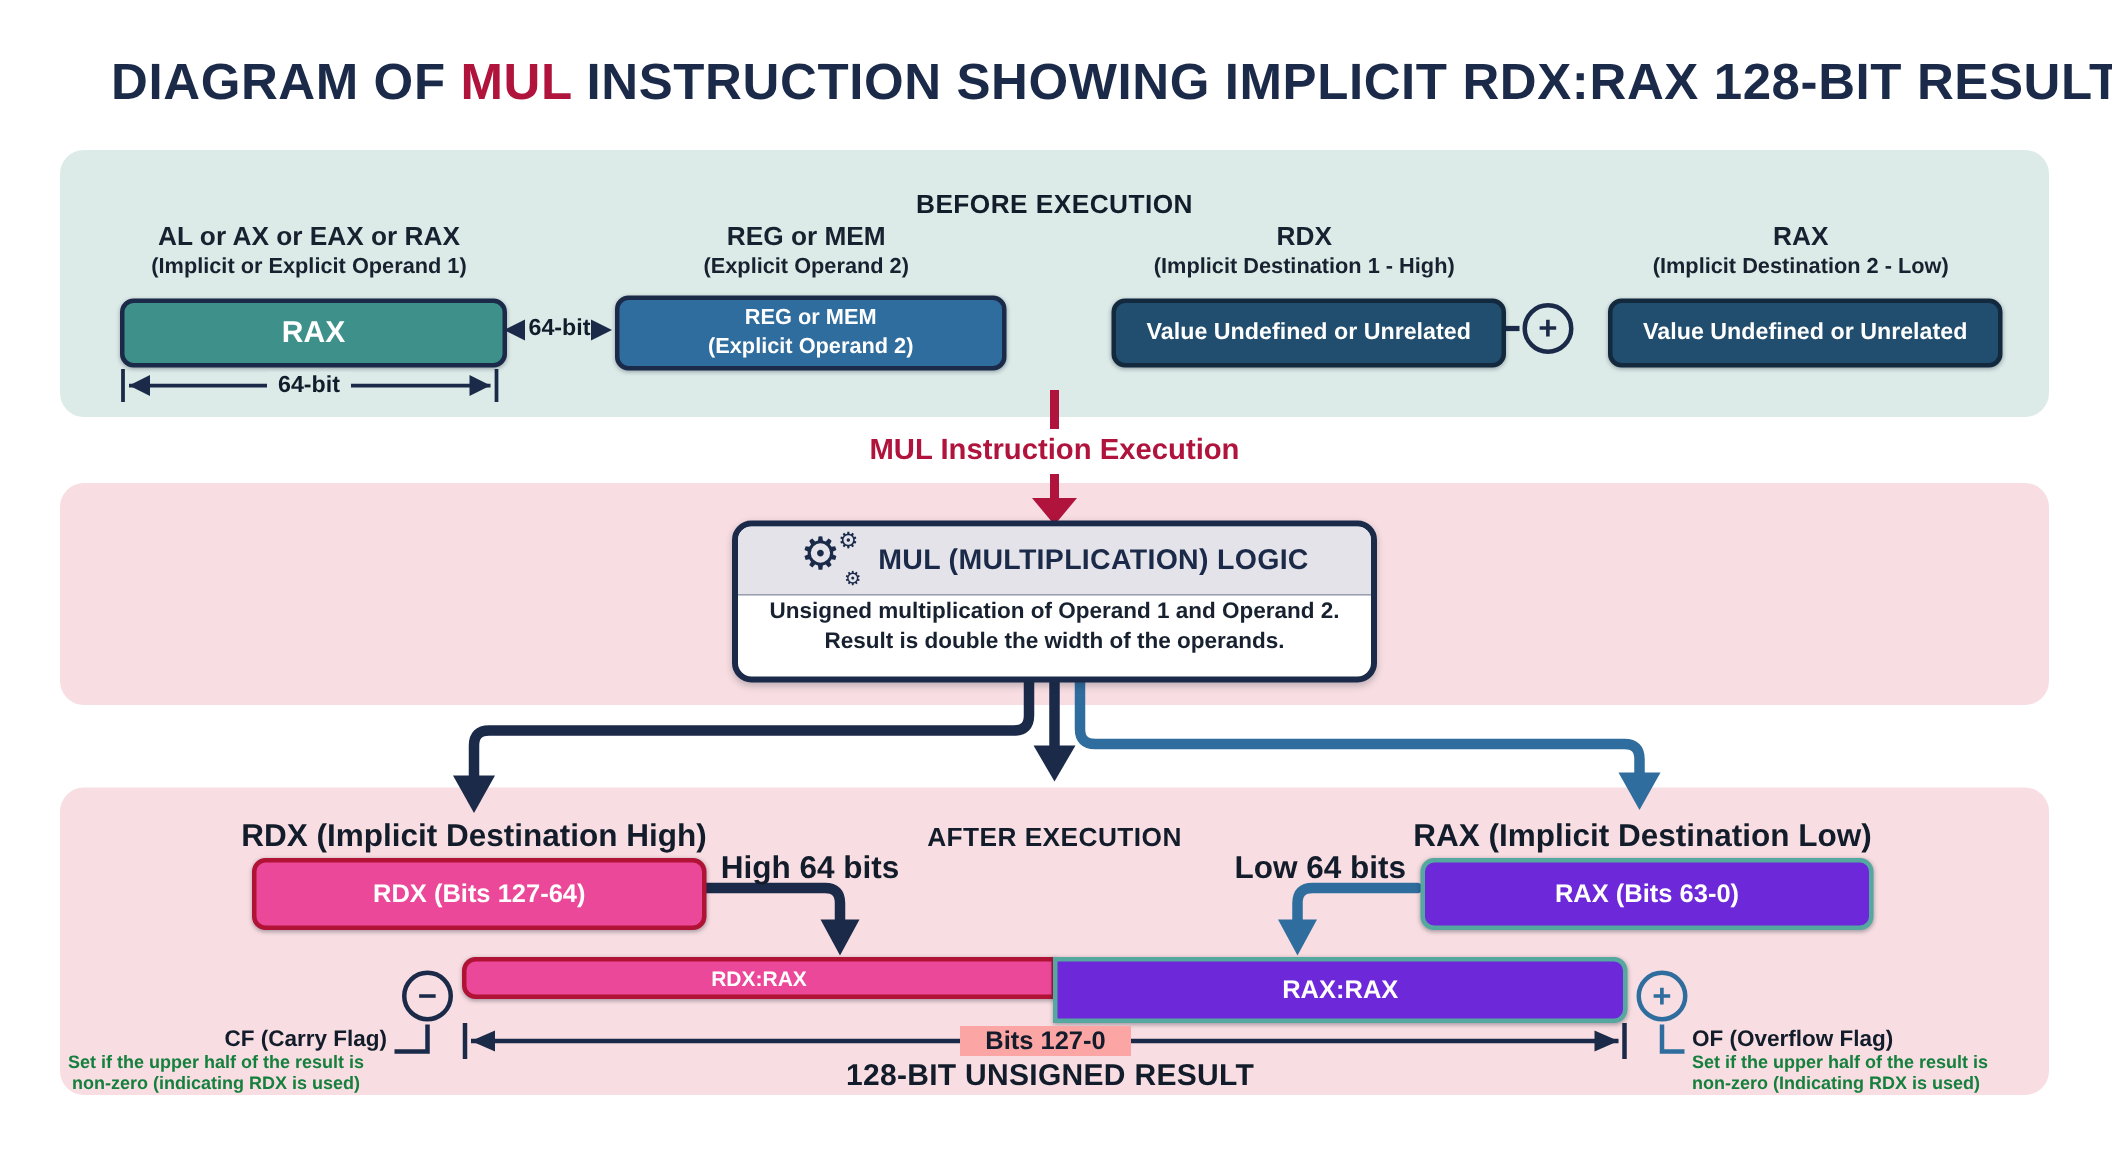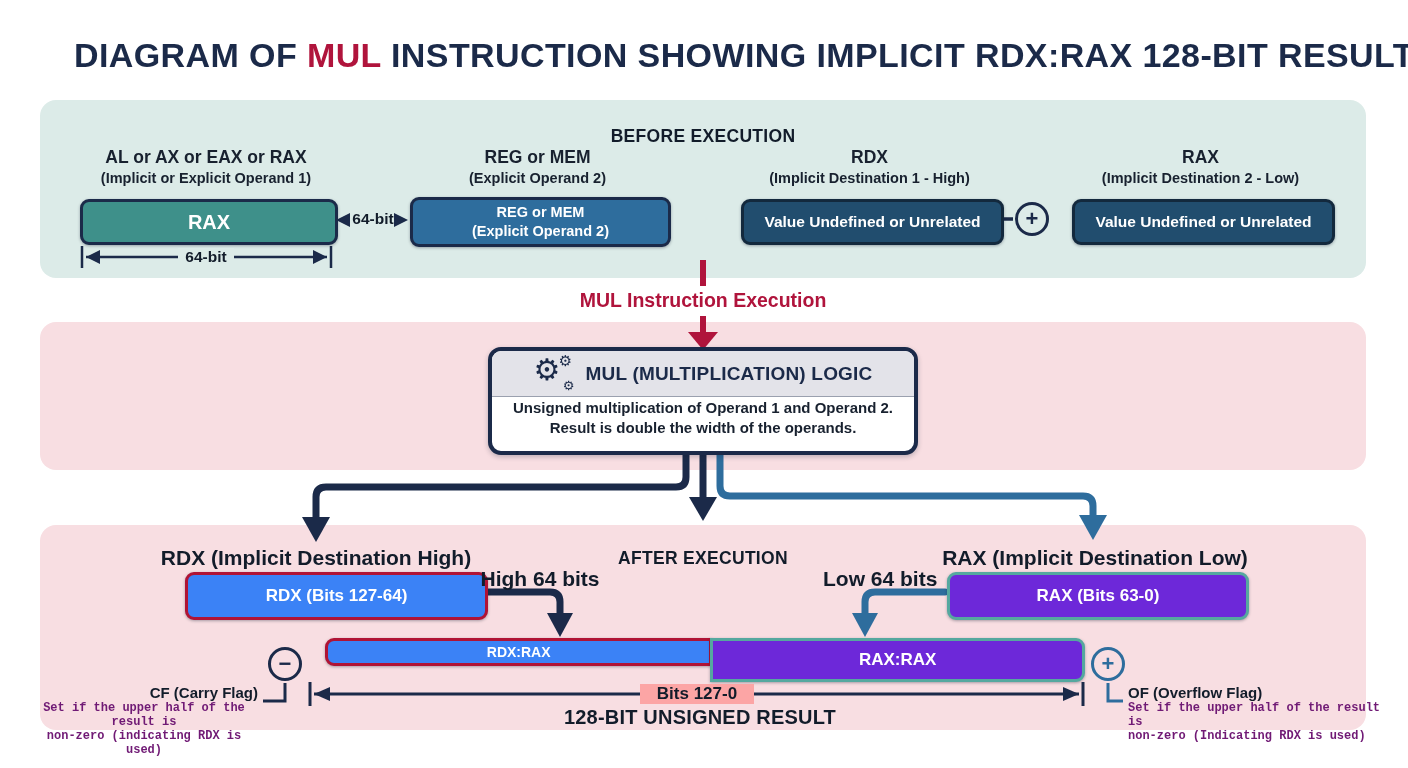--- a/index.html
+++ b/index.html
@@ -33,21 +33,21 @@
   .col-head .s{font-size:14.5px;font-weight:bold;color:#18212f;}
   
   .regbox{
     display:flex;align-items:center;justify-content:center;text-align:center;
     color:#fff;font-weight:bold;border-radius:9px;
     box-shadow:0 1px 3px rgba(20,30,50,.35);
   }
   .teal-fill{background:#3e908a;border:3px solid #1b2a49;}
   .steel-fill{background:#2e6d9d;border:3px solid #1b2a49;}
   .navy-fill{background:#214d6e;border:3px solid #13293d;}
-  .darknavy-red{background:#3b82f6;border:3.5px solid #b01335;margin-left:17px;}
+  .darknavy-red{background:#ec4899;border:3.5px solid #b01335;}
   .steel-tealb{background:#6d28d9;border:3.5px solid #55a89f;}
   .regbox .two-line{line-height:1.3;font-size:14.5px;}
   
   .mini-label{font-size:15.5px;font-weight:bold;color:#121c2a;text-align:center;}
   .on-mint{background:#dcebe8;}
   .on-pink{background:#fca5a5;}
   .arrow-label{font-size:21px;font-weight:bold;color:#121c2a;text-align:center;white-space:nowrap;}
   
   .exec-label{
     left:480px;top:289px;width:446px;text-align:center;
@@ -75,21 +75,21 @@
   .gears .g-s2{position:absolute;right:1px;bottom:-1px;font-size:13px;line-height:13px;}
   
   .flag-circle{
     width:34px;height:34px;border-radius:50%;box-sizing:border-box;
     display:flex;align-items:center;justify-content:center;
     font-size:22px;font-weight:bold;background:transparent;
   }
   .fc-navy{border:3.5px solid #1b2a49;color:#1b2a49;}
   .fc-steel{border:3.5px solid #2e6d9d;color:#2e6d9d;}
   .flag-text .name{font-size:15px;font-weight:bold;color:#121c2a;}
-  .flag-text .desc{font-size:12px;font-weight:bold;color:#701a75;line-height:1.18;font-family:Liberation Mono, monospace;}
+  .flag-text .desc{font-size:12px;font-weight:bold;color:#15803d;line-height:1.18;}
   .result-label{font-size:20px;font-weight:bold;color:#121c2a;text-align:center;letter-spacing:.2px;}
   .bits-label{font-size:17px;font-weight:bold;color:#121c2a;text-align:center;}
   svg.overlay{position:absolute;left:0;top:0;z-index:1;pointer-events:none;}
 </style>
 </head>
 <body>
 
 <div class="abs page-title z2"><span>DIAGRAM OF </span><span class="hl">MUL</span><span> INSTRUCTION SHOWING IMPLICIT RDX:RAX 128-BIT RESULT</span></div>
 
 <div class="abs panel mint" style="left:40px;top:100px;width:1326px;height:178px;"></div>

